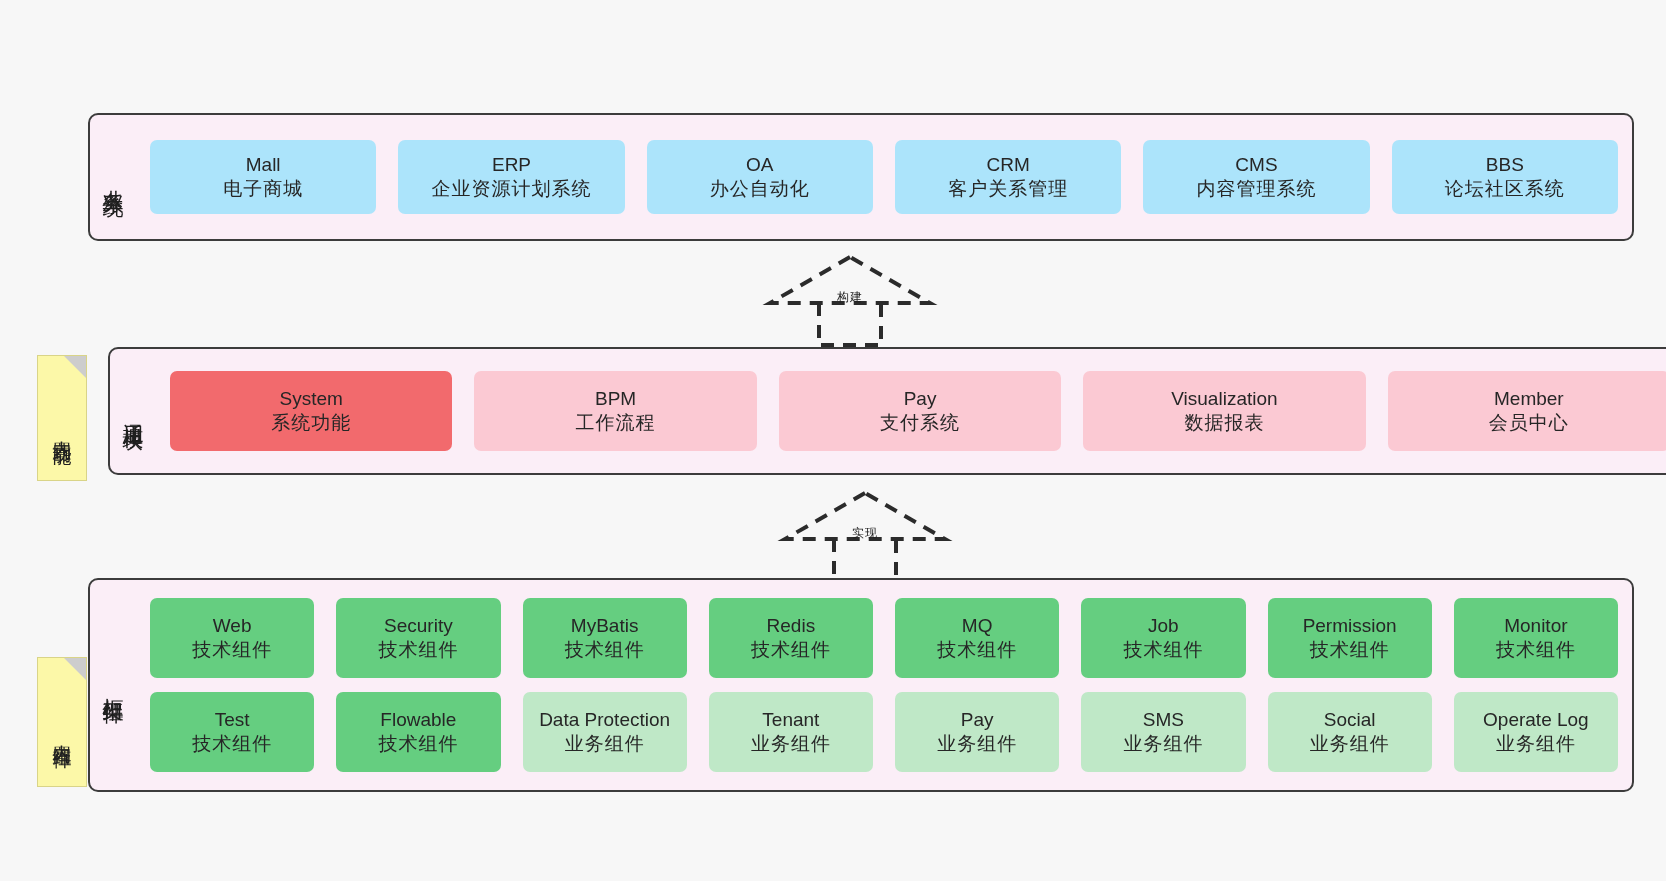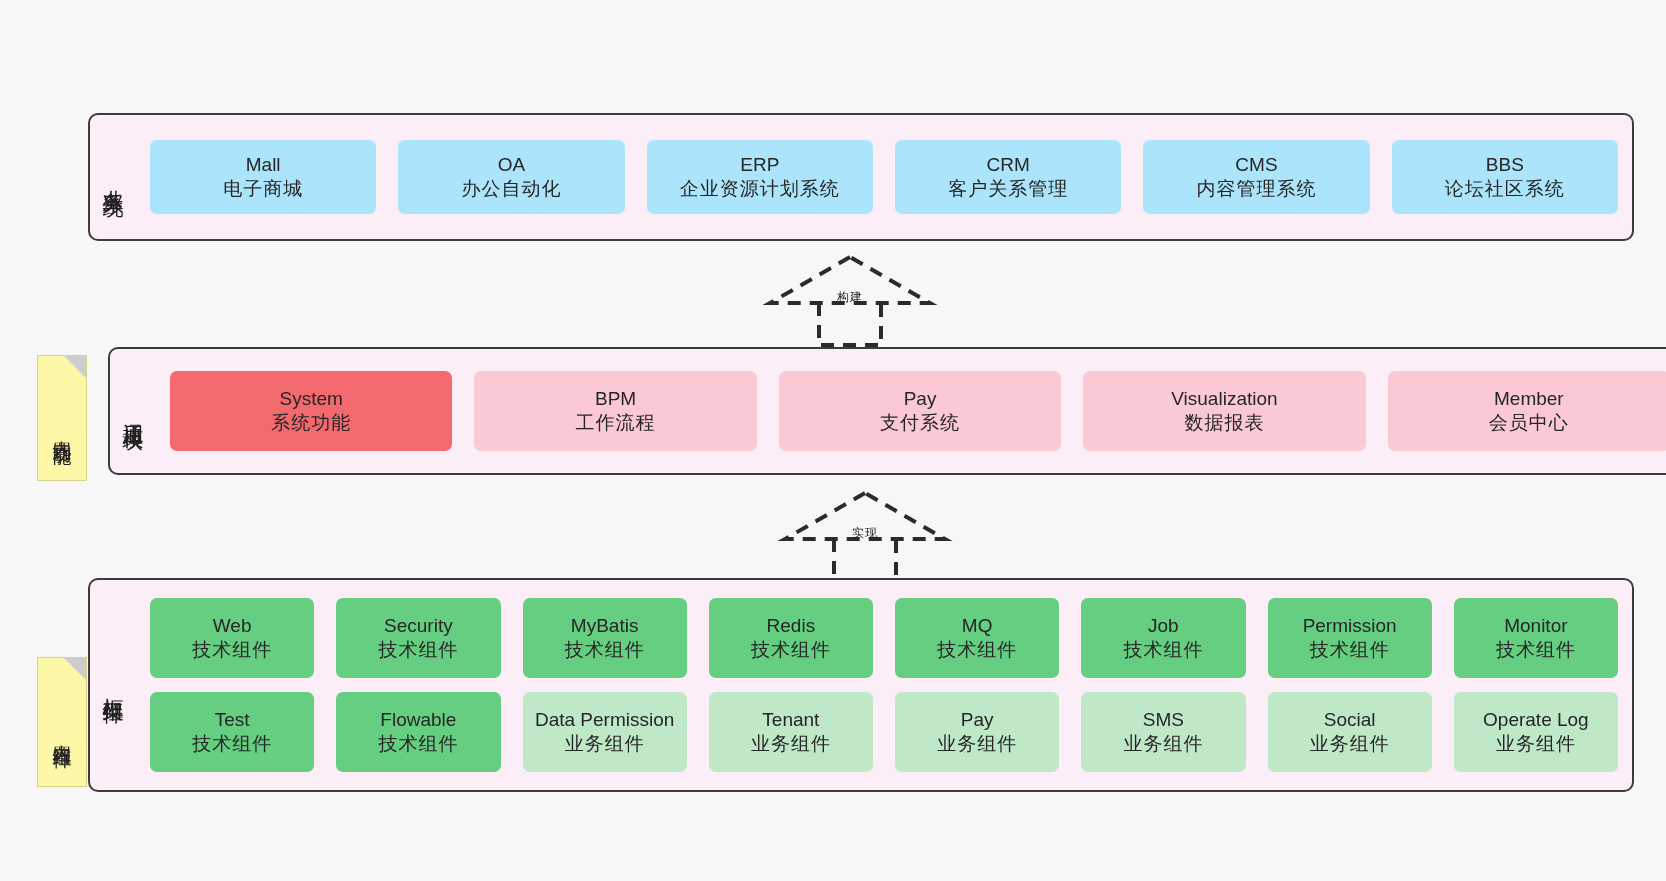--- a/index.html
+++ b/index.html
@@ -145,26 +145,26 @@
 
   <div class="layer" id="layer-business">
     <div class="layer-title">业务系统</div>
     <div class="layer-body">
       <div class="row">
         <div class="cell">
           <span class="cell-en">Mall</span>
           <span class="cell-cn">电子商城</span>
         </div>
         <div class="cell">
+          <span class="cell-en">ERP</span>
+          <span class="cell-cn">企业资源计划系统</span>
+        </div>
+        <div class="cell">
           <span class="cell-en">OA</span>
           <span class="cell-cn">办公自动化</span>
-        </div>
-        <div class="cell">
-          <span class="cell-en">ERP</span>
-          <span class="cell-cn">企业资源计划系统</span>
         </div>
         <div class="cell">
           <span class="cell-en">CRM</span>
           <span class="cell-cn">客户关系管理</span>
         </div>
         <div class="cell">
           <span class="cell-en">CMS</span>
           <span class="cell-cn">内容管理系统</span>
         </div>
         <div class="cell">
@@ -259,21 +259,21 @@
       <div class="row">
         <div class="cell tech">
           <span class="cell-en">Test</span>
           <span class="cell-cn">技术组件</span>
         </div>
         <div class="cell tech">
           <span class="cell-en">Flowable</span>
           <span class="cell-cn">技术组件</span>
         </div>
         <div class="cell biz wrap">
-          <span class="cell-en">Data Permission</span>
+          <span class="cell-en">Data Protection</span>
           <span class="cell-cn">业务组件</span>
         </div>
         <div class="cell biz">
           <span class="cell-en">Tenant</span>
           <span class="cell-cn">业务组件</span>
         </div>
         <div class="cell biz">
           <span class="cell-en">Pay</span>
           <span class="cell-cn">业务组件</span>
         </div>

